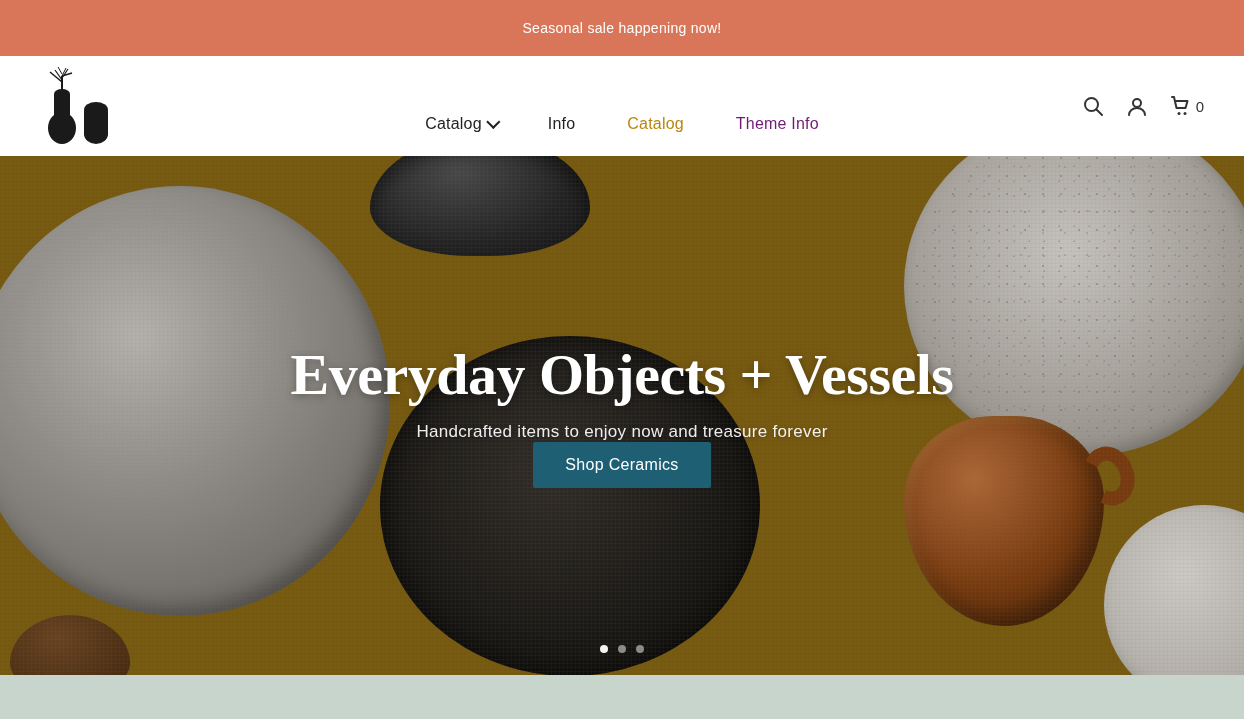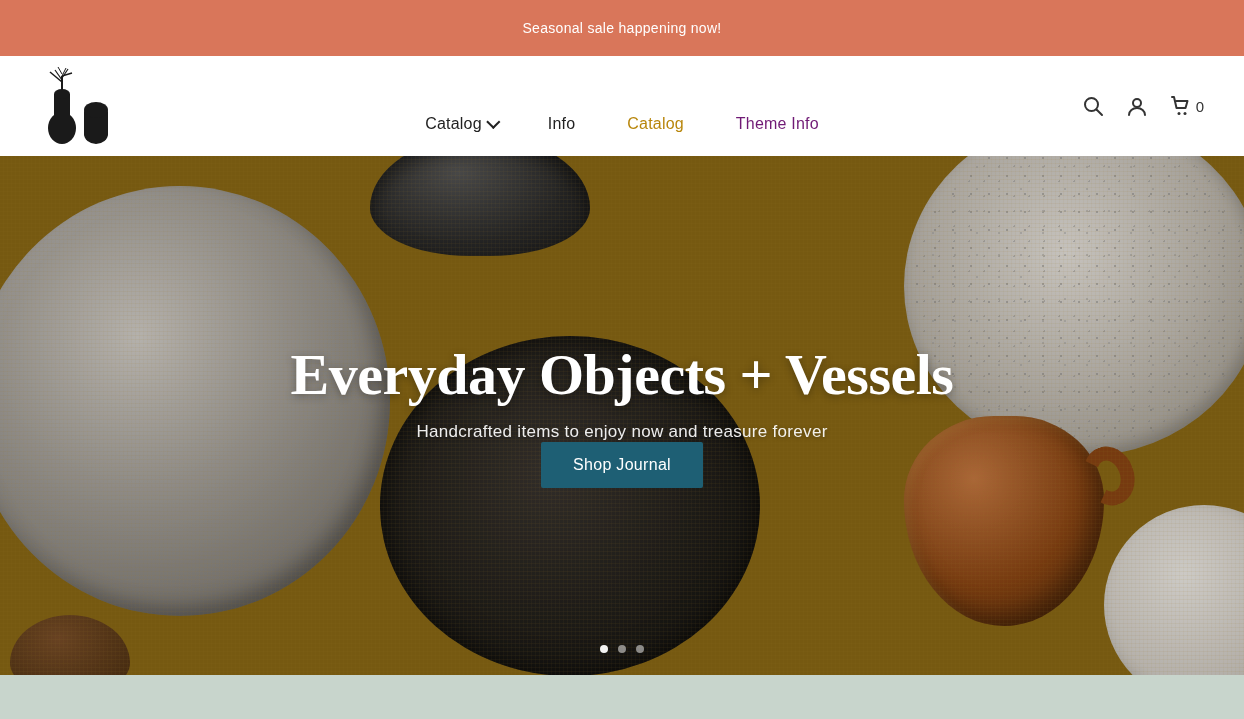--- a/index.html
+++ b/index.html
@@ -424,21 +424,21 @@
       <div class="bowl-small-left"></div>
       <div class="bowl-white-right"></div>
     </div>
 
     <div class="linen-texture"></div>
     <div class="hero-overlay"></div>
 
     <div class="hero-content">
       <h1 class="hero-title">Everyday Objects + Vessels</h1>
       <p class="hero-subtitle">Handcrafted items to enjoy now and treasure forever</p>
-      <button class="hero-cta">Shop Journal</button>
+      <button class="hero-cta">Shop Ceramics</button>
     </div>
 
     <div class="slide-dots">
       <div class="dot active"></div>
       <div class="dot"></div>
       <div class="dot"></div>
     </div>
 
   </div>
 </section>

